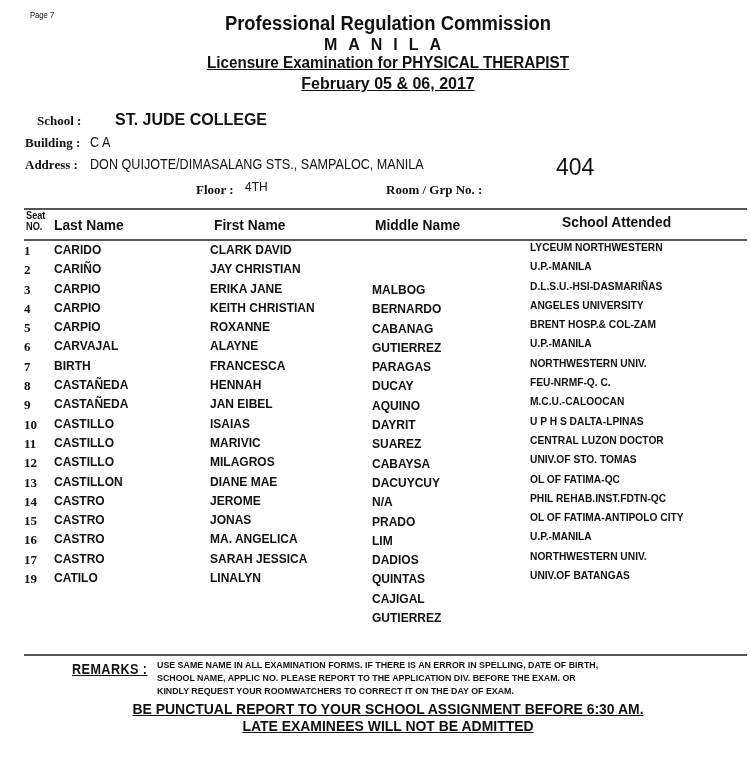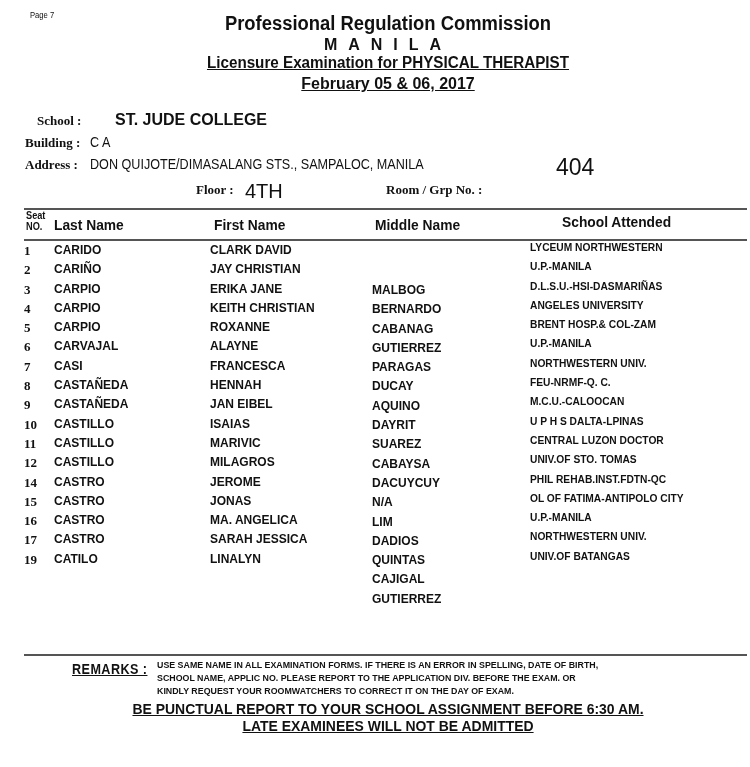--- a/index.html
+++ b/index.html
@@ -19,21 +19,21 @@
     .val { font-size: 14px; transform: scaleX(0.9); transform-origin: left top; }
 
     .school-lbl { left: 37px; top: 113px; }
     .school-val { left: 90px; top: 111px; margin-left: 25px; }
     .bldg-lbl { left: 25px; top: 135px; }
     .bldg-val { left: 90px; top: 134px; }
     .addr-lbl { left: 25px; top: 157px; }
     .addr-val { left: 90px; top: 156px; }
 
     .floor-lbl { left: 196px; top: 182px; }
-    .floor-val { left: 245px; top: 180px; font-size: 20px; }
+    .floor-val { left: 245px; top: 180px; font-size: 12px; }
     .room-lbl { left: 386px; top: 182px; }
     .room-val { left: 556px; top: 154px; font-size: 23px; font-weight: normal; }
 
     .rule { position: absolute; left: 24px; right: 3px; height: 2px; background: #555; }
     .rule-top { top: 208px; }
     .rule-hdr { top: 239px; }
     .rule-bot { top: 654px; }
 
     .th { position: absolute; top: 216px; font-size: 15px; font-weight: bold; transform: scaleX(0.92); transform-origin: left top; }
     .th-seat { left: 26px; top: 210px; font-size: 10px; line-height: 11px; font-weight: bold; }
@@ -131,21 +131,21 @@
     </div>
     <div class="row">
       <span class="c-no">6</span>
       <span class="c-last">CARVAJAL</span>
       <span class="c-first">ALAYNE</span>
       <span class="c-middle">DUCAY</span>
       <span class="c-school">U.P.-MANILA</span>
     </div>
     <div class="row">
       <span class="c-no">7</span>
-      <span class="c-last">CASI</span>
+      <span class="c-last">BIRTH</span>
       <span class="c-first">FRANCESCA</span>
       <span class="c-middle">AQUINO</span>
       <span class="c-school">NORTHWESTERN UNIV.</span>
     </div>
     <div class="row">
       <span class="c-no">8</span>
       <span class="c-last">CASTAÑEDA</span>
       <span class="c-first">HENNAH</span>
       <span class="c-middle">DAYRIT</span>
       <span class="c-school">FEU-NRMF-Q. C.</span>
@@ -170,20 +170,27 @@
       <span class="c-first">MARIVIC</span>
       <span class="c-middle">DACUYCUY</span>
       <span class="c-school">CENTRAL LUZON DOCTOR</span>
     </div>
     <div class="row">
       <span class="c-no">12</span>
       <span class="c-last">CASTILLO</span>
       <span class="c-first">MILAGROS</span>
       <span class="c-middle">N/A</span>
       <span class="c-school">UNIV.OF STO. TOMAS</span>
+    </div>
+    <div class="row">
+      <span class="c-no">13</span>
+      <span class="c-last">CASTILLON</span>
+      <span class="c-first">DIANE MAE</span>
+      <span class="c-middle">PRADO</span>
+      <span class="c-school">OL OF FATIMA-QC</span>
     </div>
     <div class="row">
       <span class="c-no">14</span>
       <span class="c-last">CASTRO</span>
       <span class="c-first">JEROME</span>
       <span class="c-middle">LIM</span>
       <span class="c-school">PHIL REHAB.INST.FDTN-QC</span>
     </div>
     <div class="row">
       <span class="c-no">15</span>

